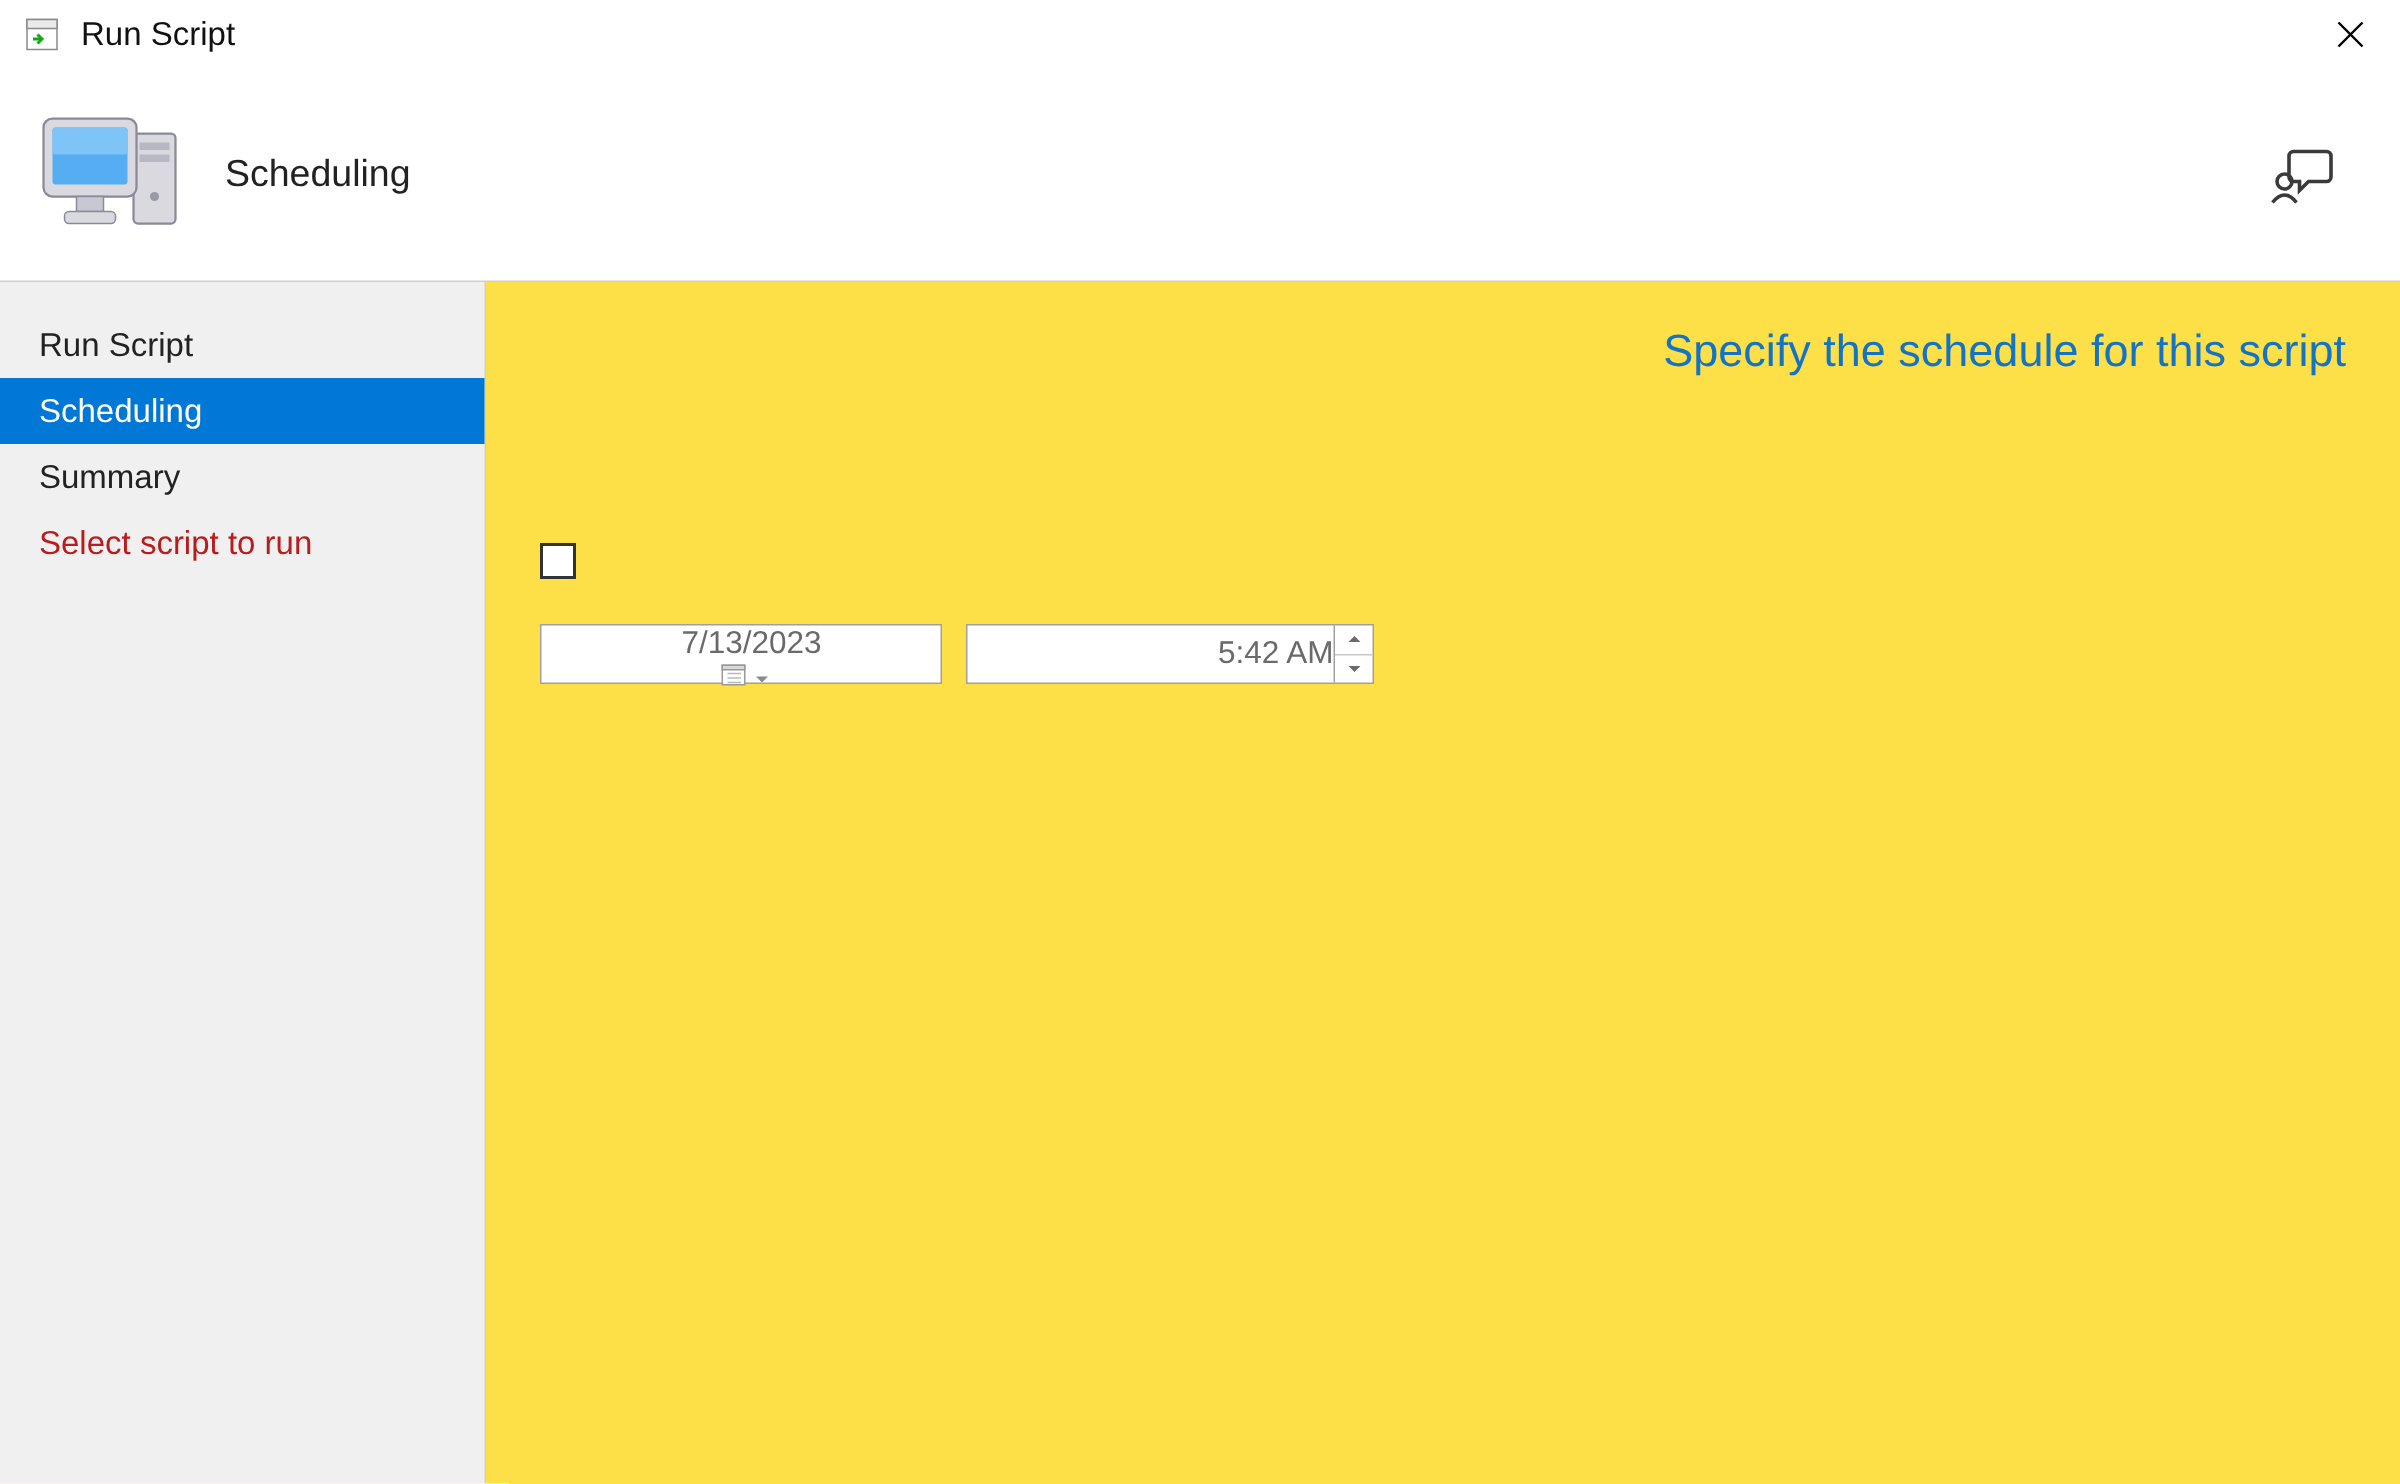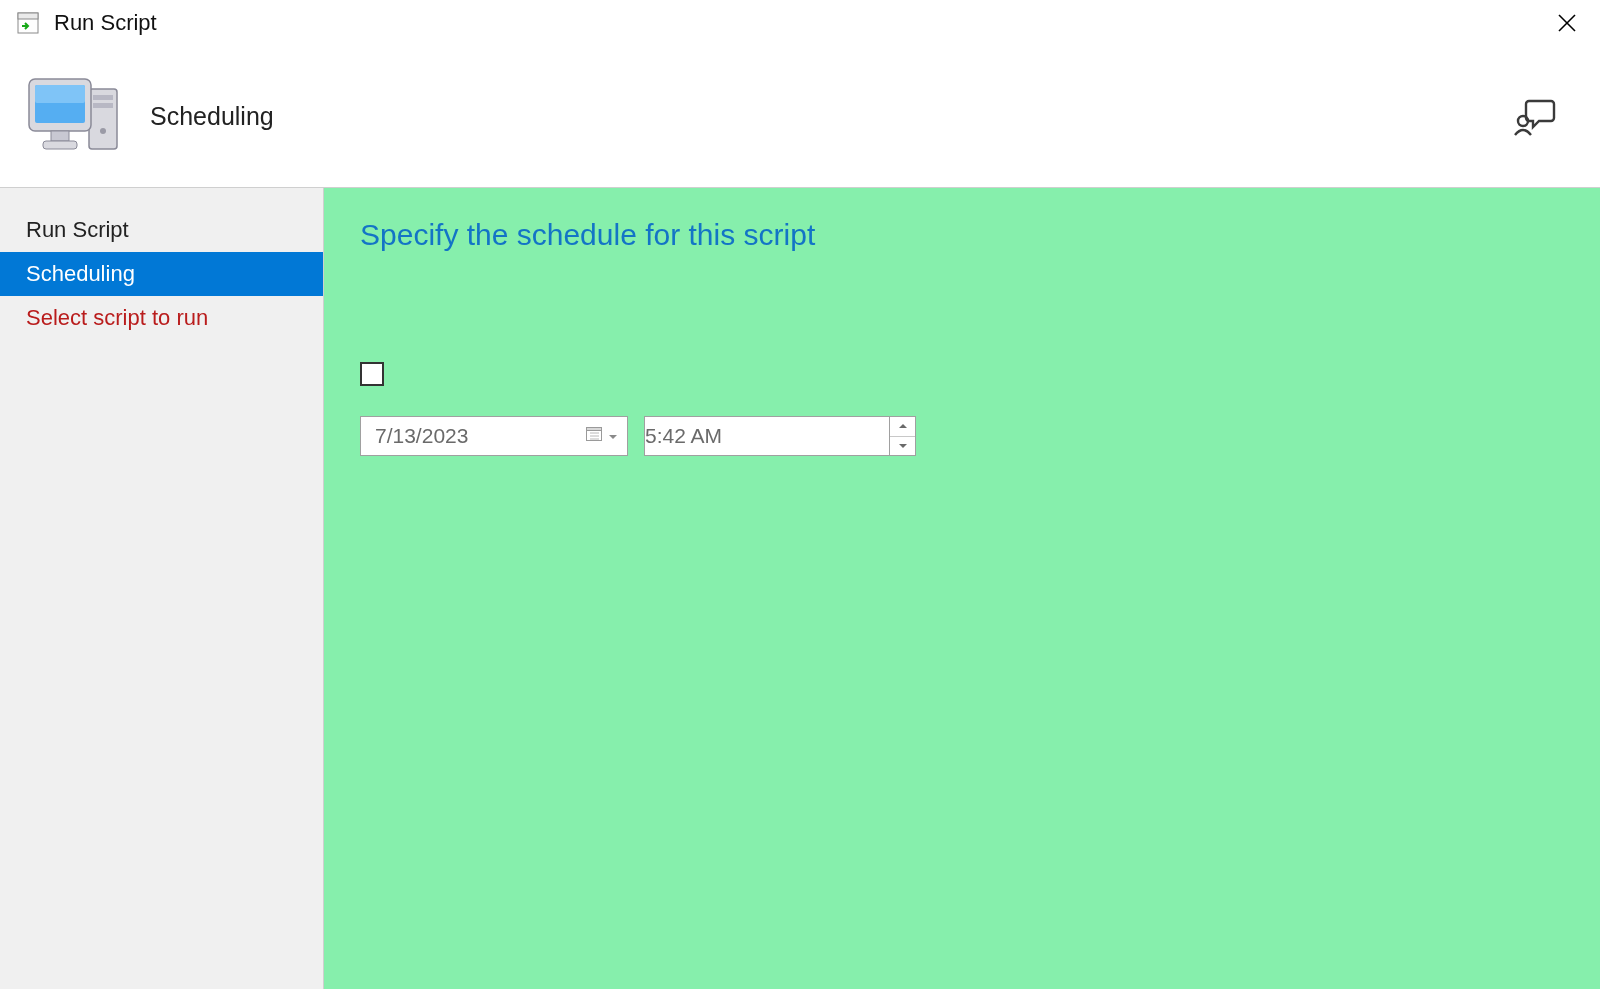--- a/index.html
+++ b/index.html
@@ -89,21 +89,22 @@
       background: #0178d6;
       color: #ffffff;
     }
     .sidebar .nav-item.muted {
       color: #b91c1c;
     }
 
     .content {
       flex: 1;
       padding: 30px 36px 0 36px;
-      background: #86efac;
+      background: #fde047;
+      text-align: right;
     }
     .content .section-title {
       font-size: 30px;
       color: #1374c6;
       font-weight: 400;
       margin-bottom: 110px;
     }
     .content .description {
       font-size: 21px;
       color: #111;
@@ -137,20 +138,21 @@
       background: #ffffff;
       display: flex;
       align-items: center;
       font-size: 21px;
       color: #6a6a6a;
     }
     .date-picker {
       width: 268px;
       padding-left: 14px;
       position: relative;
+      flex-direction: column;
     }
     .date-picker .date-text { flex: 1; }
     .date-picker .date-controls {
       display: flex;
       align-items: center;
       padding-right: 8px;
       gap: 4px;
     }
     .time-picker {
       width: 272px;
@@ -227,20 +229,23 @@
 </div>
 
 <div class="body">
 
   <div class="sidebar">
     <div class="nav-item">
       <span>Run Script</span>
     </div>
     <div class="nav-item active">
       <span>Scheduling</span>
+    </div>
+    <div class="nav-item">
+      <span>Summary</span>
     </div>
     <div class="nav-item muted">
       <span>Select script to run</span>
     </div>
   </div>
 
   <div class="content">
     <div class="section-title">Specify the schedule for this script</div>
 
 

